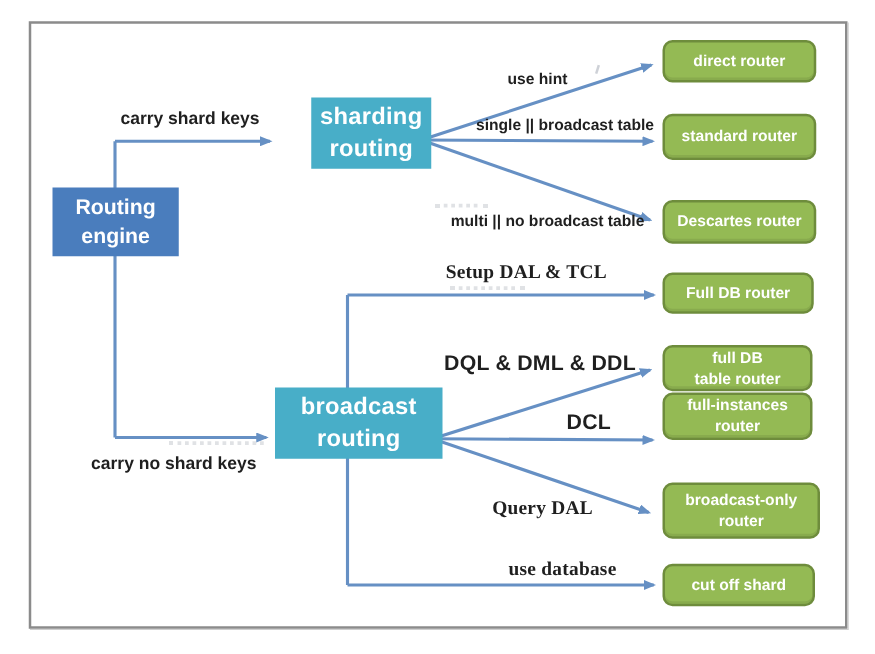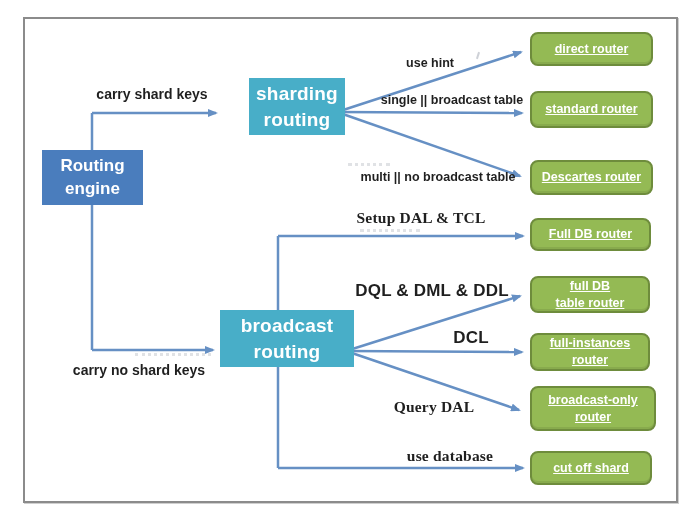--- a/index.html
+++ b/index.html
@@ -19,21 +19,21 @@
   .frame{position:absolute;left:23px;top:17px;width:651px;height:482px;
          border:2px solid var(--frame-border,#8b8b8b);box-shadow:1px 1px 0 #cfcfcf;z-index:0;}
   .wires{position:absolute;left:0;top:0;width:700px;height:523px;z-index:1;}
   .cn{stroke:var(--arrow-blue,#6690c4);stroke-width:2.5;fill:none;}
   .ah{fill:var(--arrow-blue,#6690c4);}
   .node{position:absolute;display:flex;flex-direction:column;align-items:center;justify-content:center;
         color:var(--node-text,#fff);font-weight:bold;text-align:center;z-index:2;box-sizing:border-box;}
   .engine{background:var(--engine-blue,#4a7dbd);font-size:17px;line-height:1.35;}
   .teal{background:var(--routing-teal,#48aec8);font-size:19px;line-height:1.35;letter-spacing:.2px;}
   .router{background:var(--router-green,#94ba54);border:2px solid var(--router-green-border,#6e8c3c);
-          border-radius:8px;font-size:12.5px;line-height:1.35;box-shadow:inset 0 -2px 0 rgba(0,0,0,.08);text-decoration:underline;}
+          border-radius:8px;font-size:12.5px;line-height:1.35;box-shadow:inset 0 -2px 0 rgba(0,0,0,.08);}
   .router span{display:block;}
   .elabel{position:absolute;transform:translateX(-50%);white-space:nowrap;color:var(--label-text,#1f1f1f);
           z-index:3;text-align:center;}
   .elabel.small{font-size:12.5px;font-weight:bold;}
   .elabel.med{font-size:14px;font-weight:bold;}
   .elabel.big{font-size:15.5px;font-weight:600;letter-spacing:.2px;font-family:Liberation Serif, serif;}
   .elabel.big2{font-size:17px;font-weight:600;letter-spacing:.2px;}
   .smudge{position:absolute;border-top:3px dotted #c3c7cd;opacity:.5;z-index:1;}
   .tick{position:absolute;width:2px;height:7px;background:#b9bec6;transform:rotate(18deg);opacity:.7;z-index:1;}
 </style>
@@ -89,21 +89,21 @@
   <div class="node router" style="left:530px;top:160px;width:123px;height:35px;">
     <span>Descartes router</span>
   </div>
   <div class="node router" style="left:530px;top:218px;width:121px;height:33px;">
     <span>Full DB router</span>
   </div>
   <div class="node router" style="left:530px;top:276px;width:120px;height:37px;">
     <span>full DB</span>
     <span>table router</span>
   </div>
-  <div class="node router" style="left:530px;top:333px;width:120px;height:38px;text-align:center;">
+  <div class="node router" style="left:530px;top:314px;width:120px;height:38px;text-align:center;">
     <span>full-instances</span>
     <span>router</span>
   </div>
   <div class="node router" style="left:530px;top:386px;width:126px;height:45px;">
     <span>broadcast-only</span>
     <span>router</span>
   </div>
   <div class="node router" style="left:530px;top:451px;width:122px;height:34px;">
     <span>cut off shard</span>
   </div>

